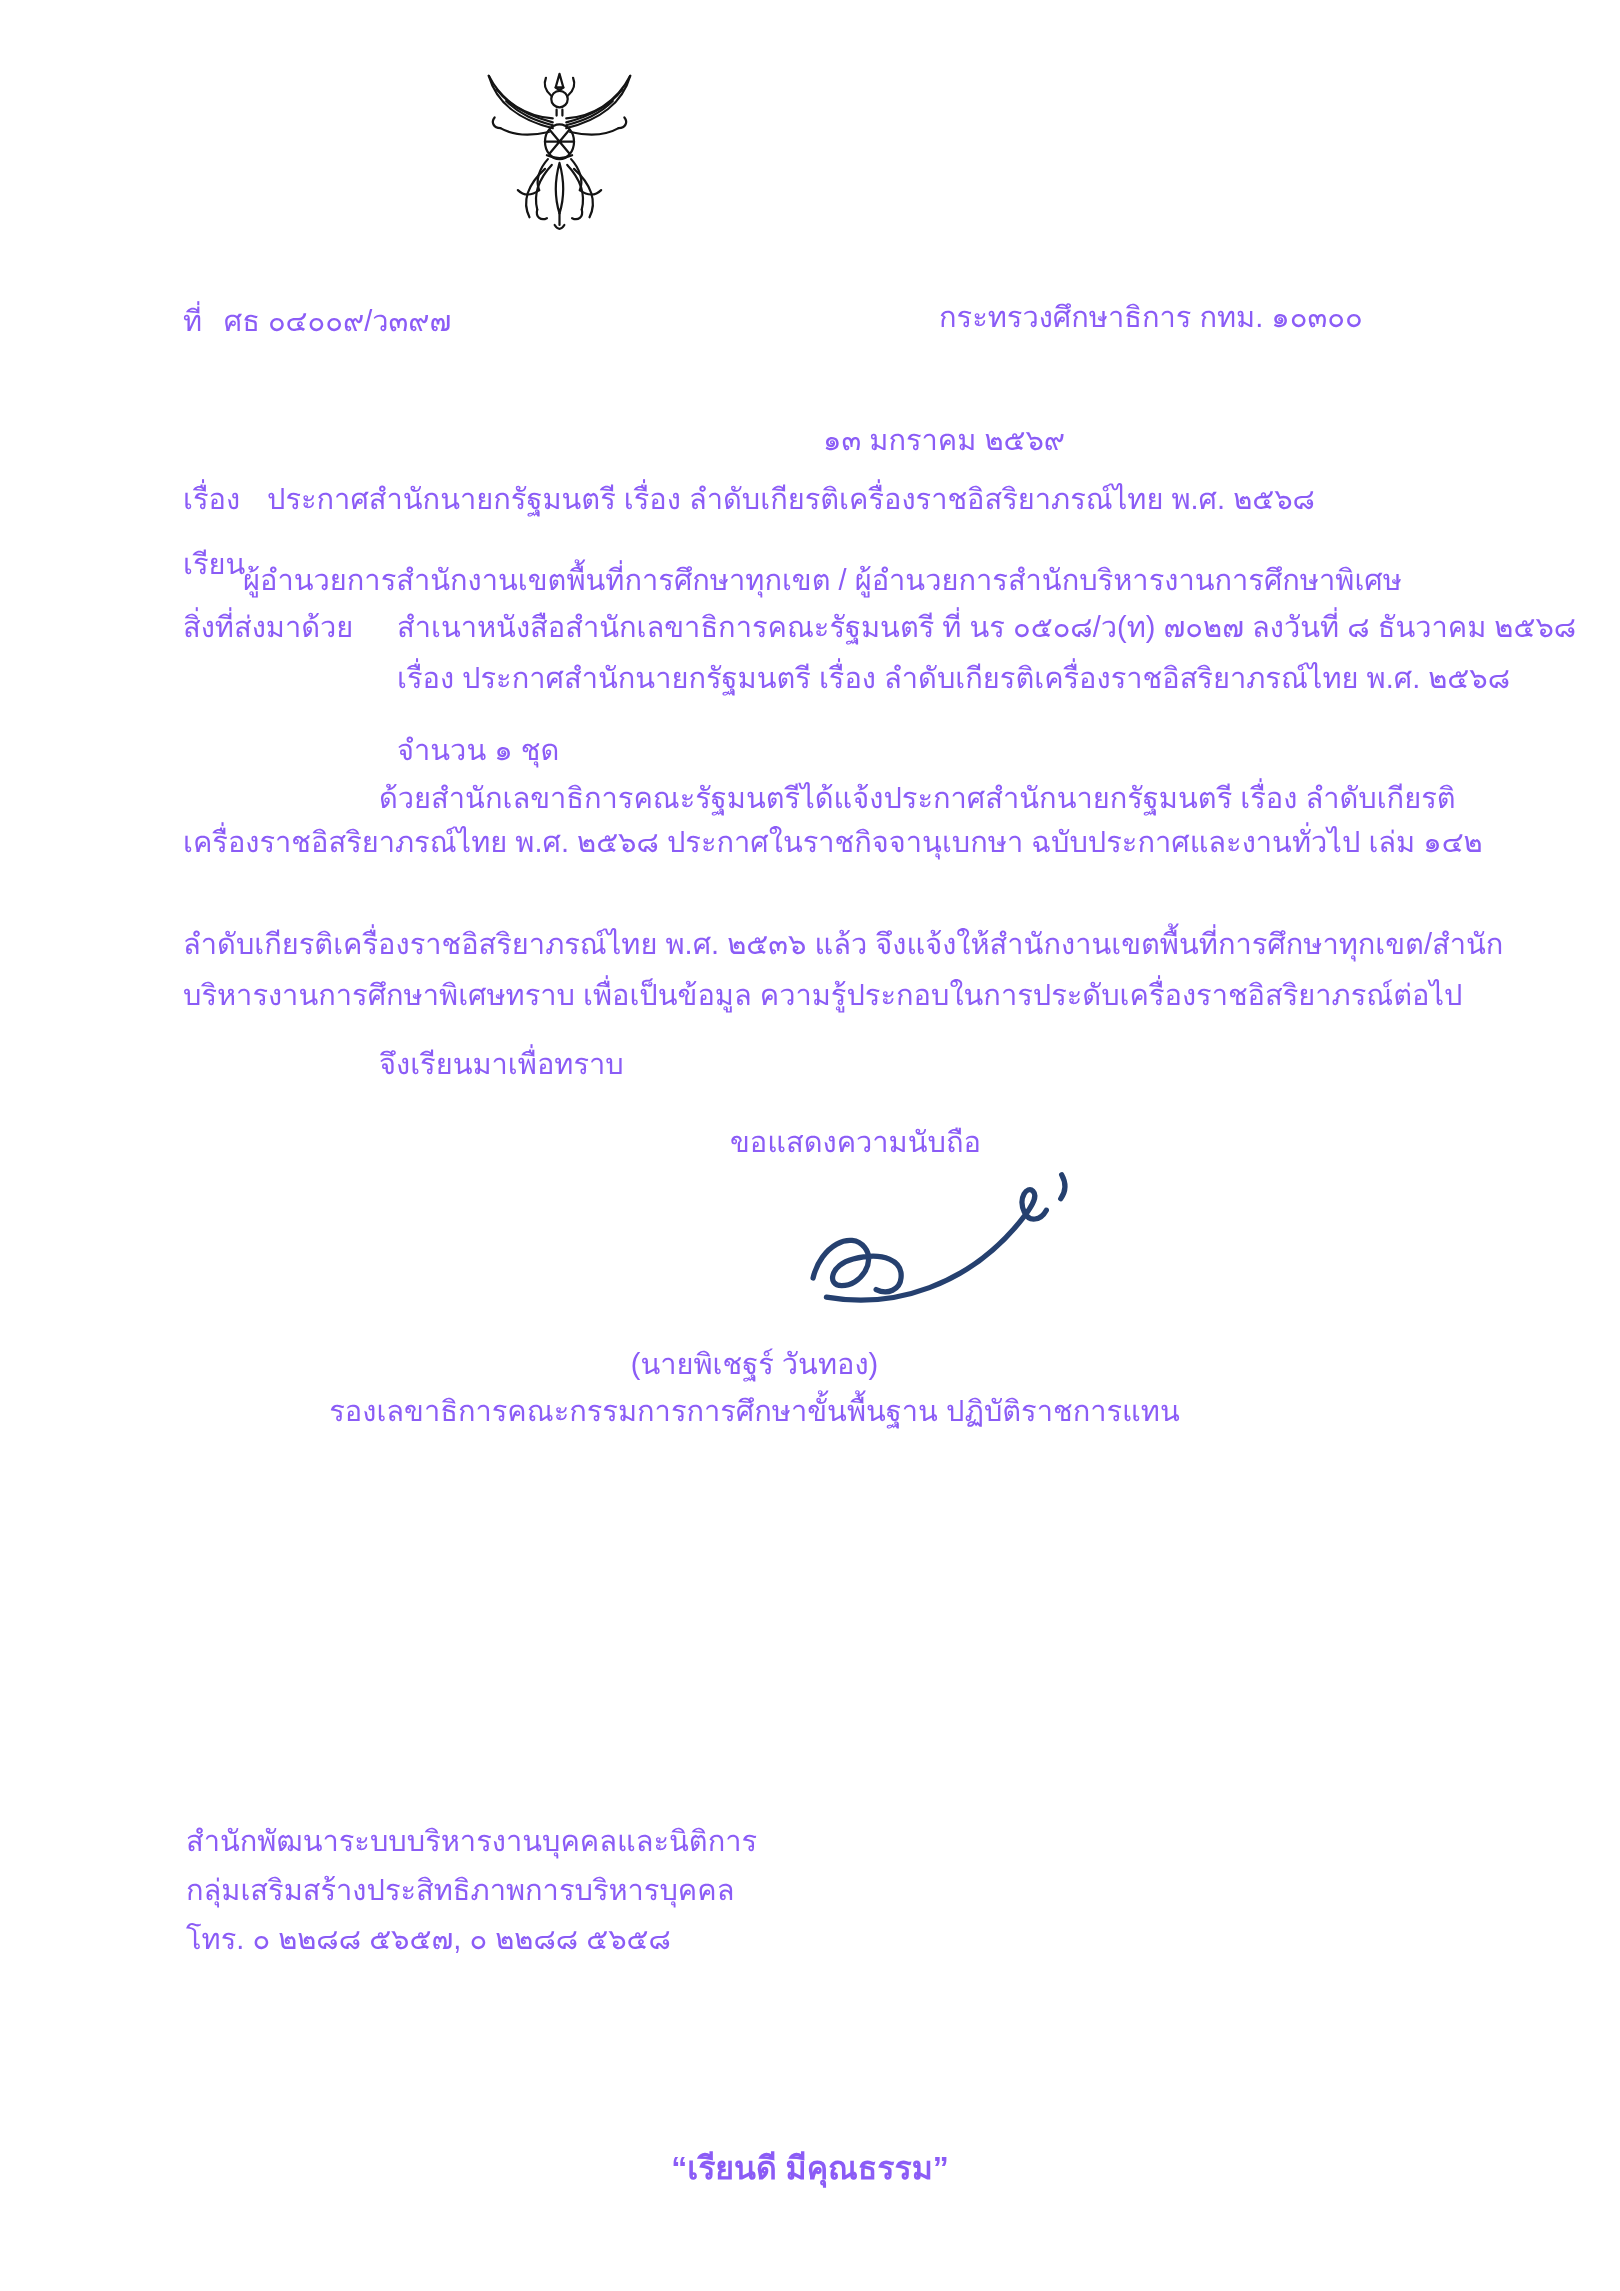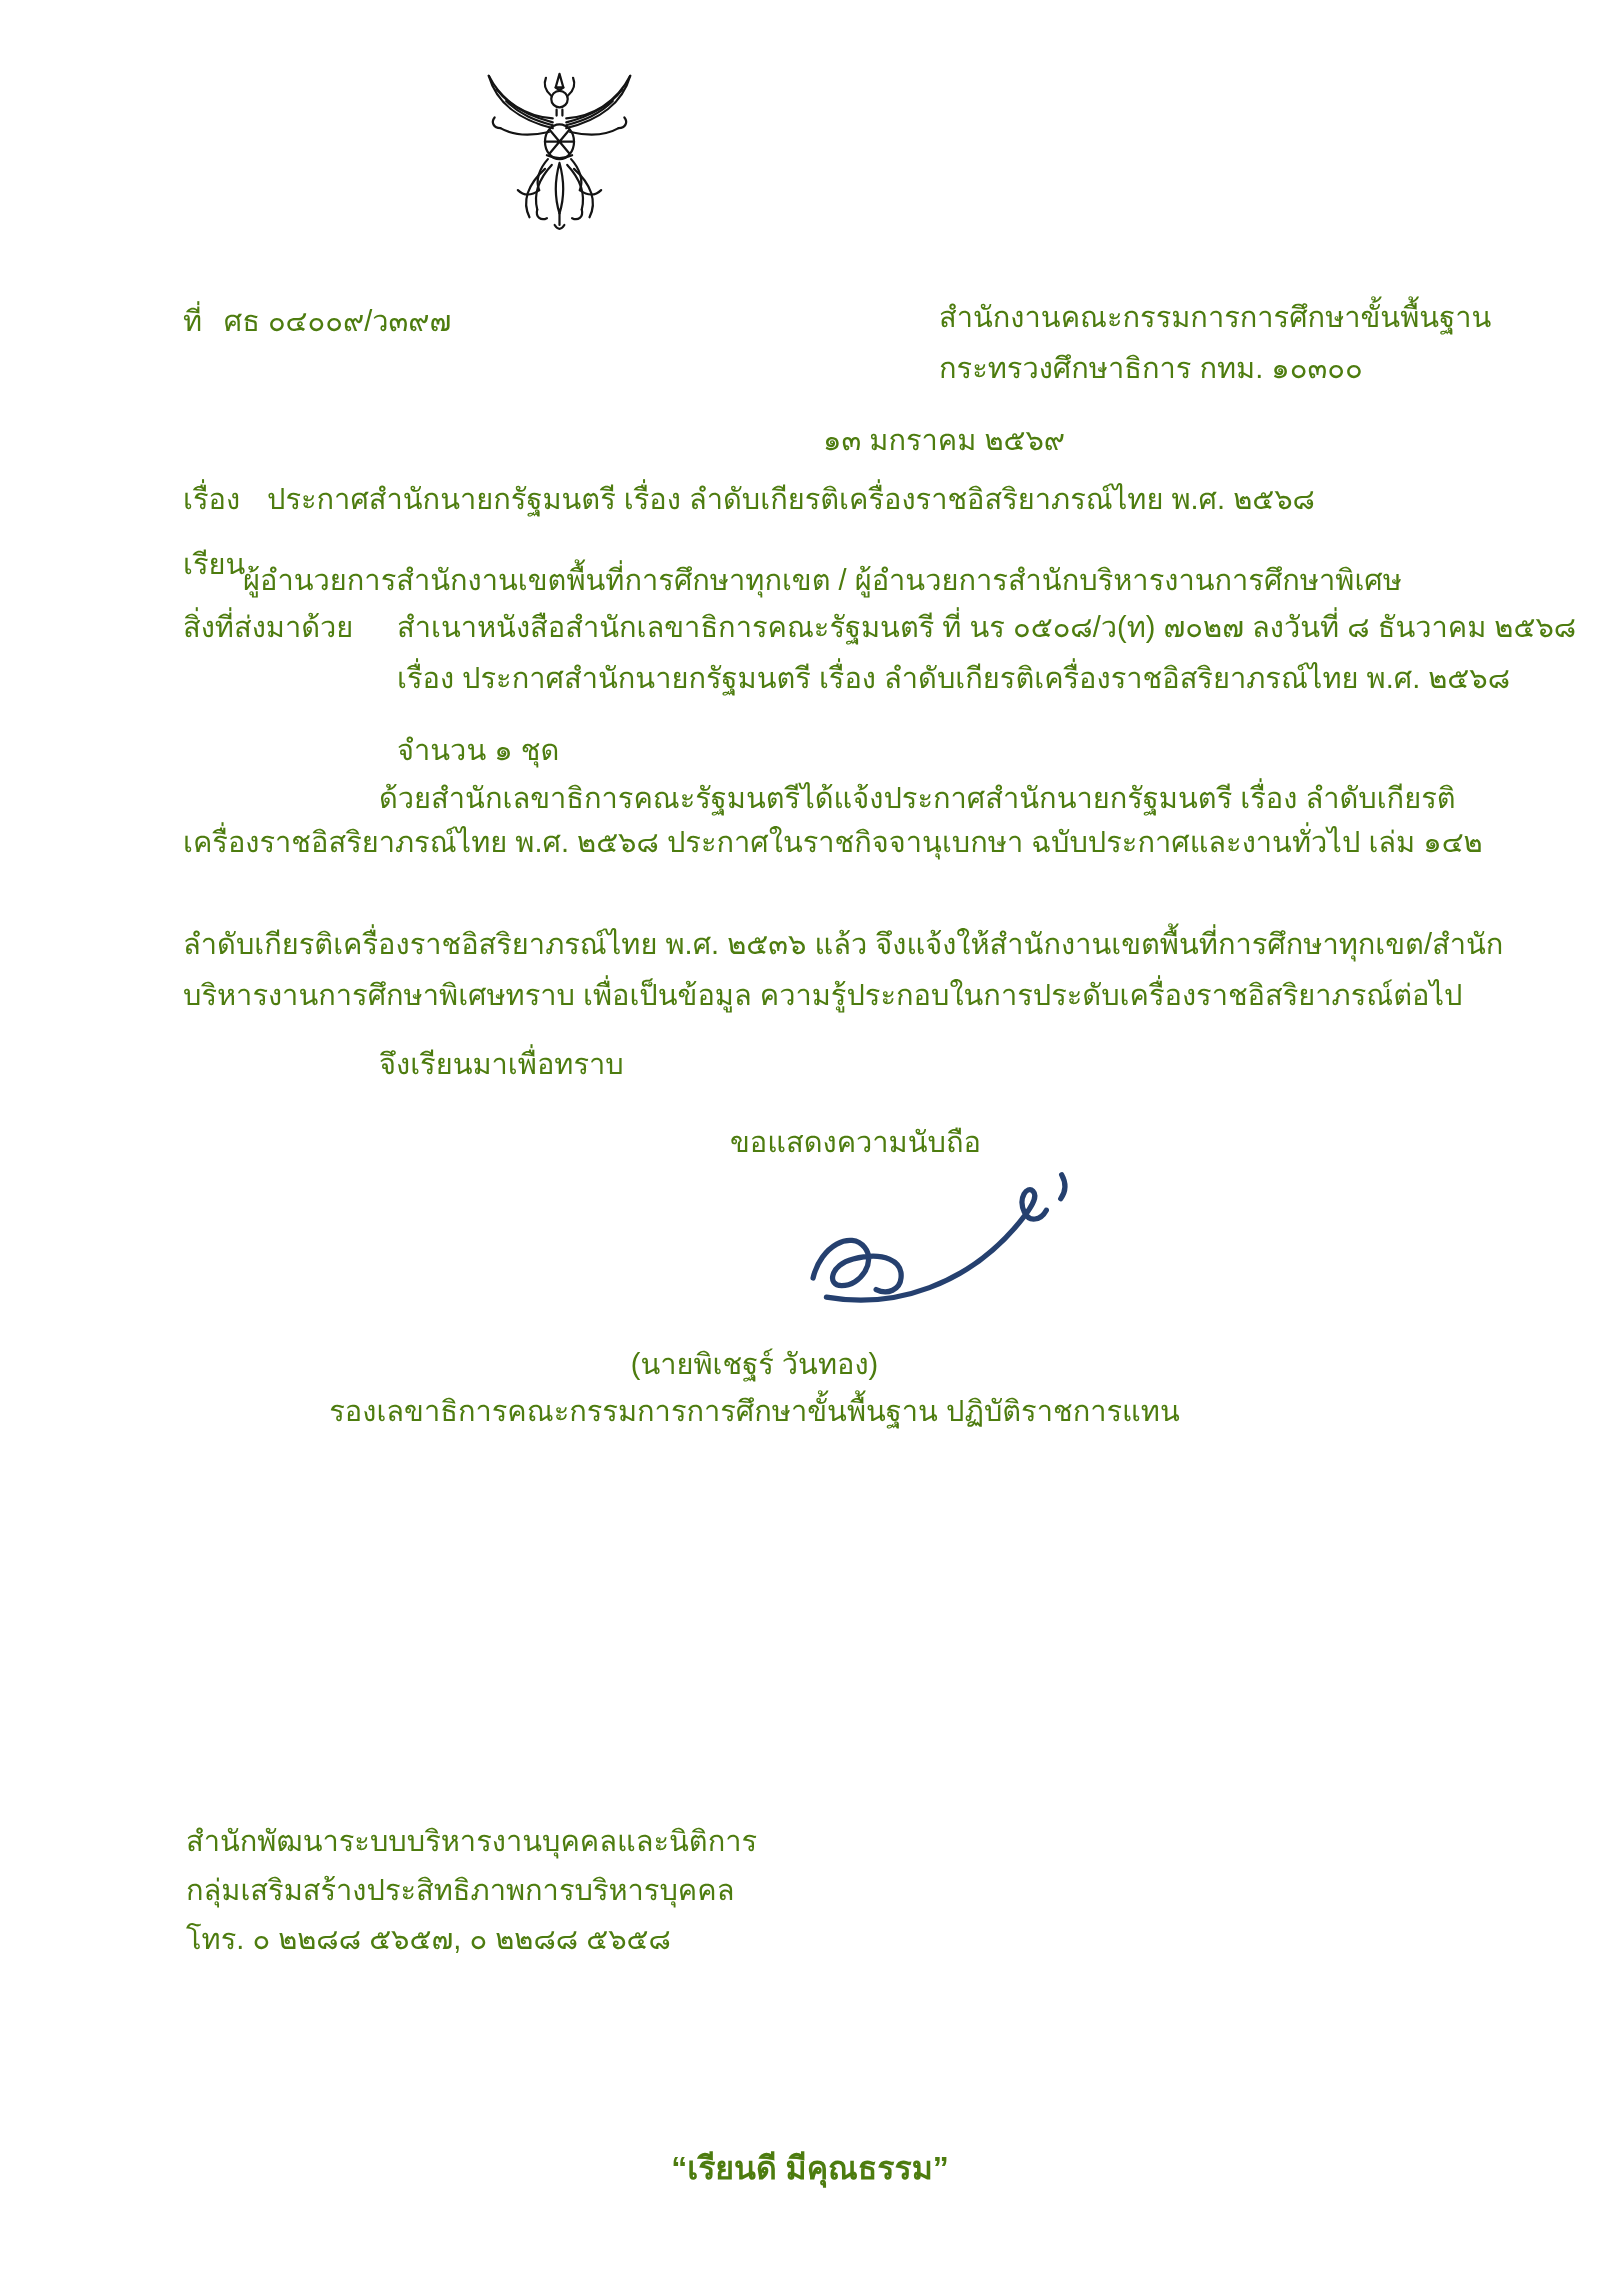--- a/index.html
+++ b/index.html
@@ -2,21 +2,21 @@
 <html lang="th"><head>
 <meta charset="utf-8">
 <style>
   html,body{margin:0;padding:0;background:#e8e8e8;}
   .page{
     position:relative;
     width:1620px;height:2292px;
     margin:0 auto;
     background:#ffffff;
     font-family:"Liberation Sans","DejaVu Sans",sans-serif;
-    color:#4d7c0f;
+    color:#8b5cf6;
     font-size:29px;
     overflow:hidden;
   }
   .abs{position:absolute;white-space:nowrap;line-height:1.35;}
   .center{text-align:center;}
   .label-gap{display:inline-block;}
   .bold{font-weight:bold;}
   svg{display:block;}
 </style>
 </head>
@@ -69,21 +69,20 @@
       <path d="M85,147 L85,159"></path>
       <path d="M80,159 Q85,167 90,159"></path>
     </svg>
   </div>
 
   <div class="abs" style="left:183px;top:302px;">
     <span>ที่</span><span class="label-gap" style="width:21.6px;"></span><span>ศธ ๐๔๐๐๙/ว๓๙๗</span>
   </div>
 
   <div class="abs" style="left:939px;top:292px;line-height:51px;">
-    <div>สำนักงานคณะกรรมการการศึกษาขั้นพื้นฐาน</div>
     <div>กระทรวงศึกษาธิการ กทม. ๑๐๓๐๐</div>
   </div>
 
   <div class="abs" style="left:823px;top:421px;">๑๓ มกราคม ๒๕๖๙</div>
 
   <div class="abs" style="left:183px;top:480px;">เรื่อง</div>
   <div class="abs" style="left:267px;top:480px;">ประกาศสำนักนายกรัฐมนตรี เรื่อง ลำดับเกียรติเครื่องราชอิสริยาภรณ์ไทย พ.ศ. ๒๕๖๘</div>
 
   <div class="abs" style="left:183px;top:545px;">เรียน</div>
   <div class="abs" style="left:243px;top:545px;margin-top:16px;">ผู้อำนวยการสำนักงานเขตพื้นที่การศึกษาทุกเขต / ผู้อำนวยการสำนักบริหารงานการศึกษาพิเศษ</div>

